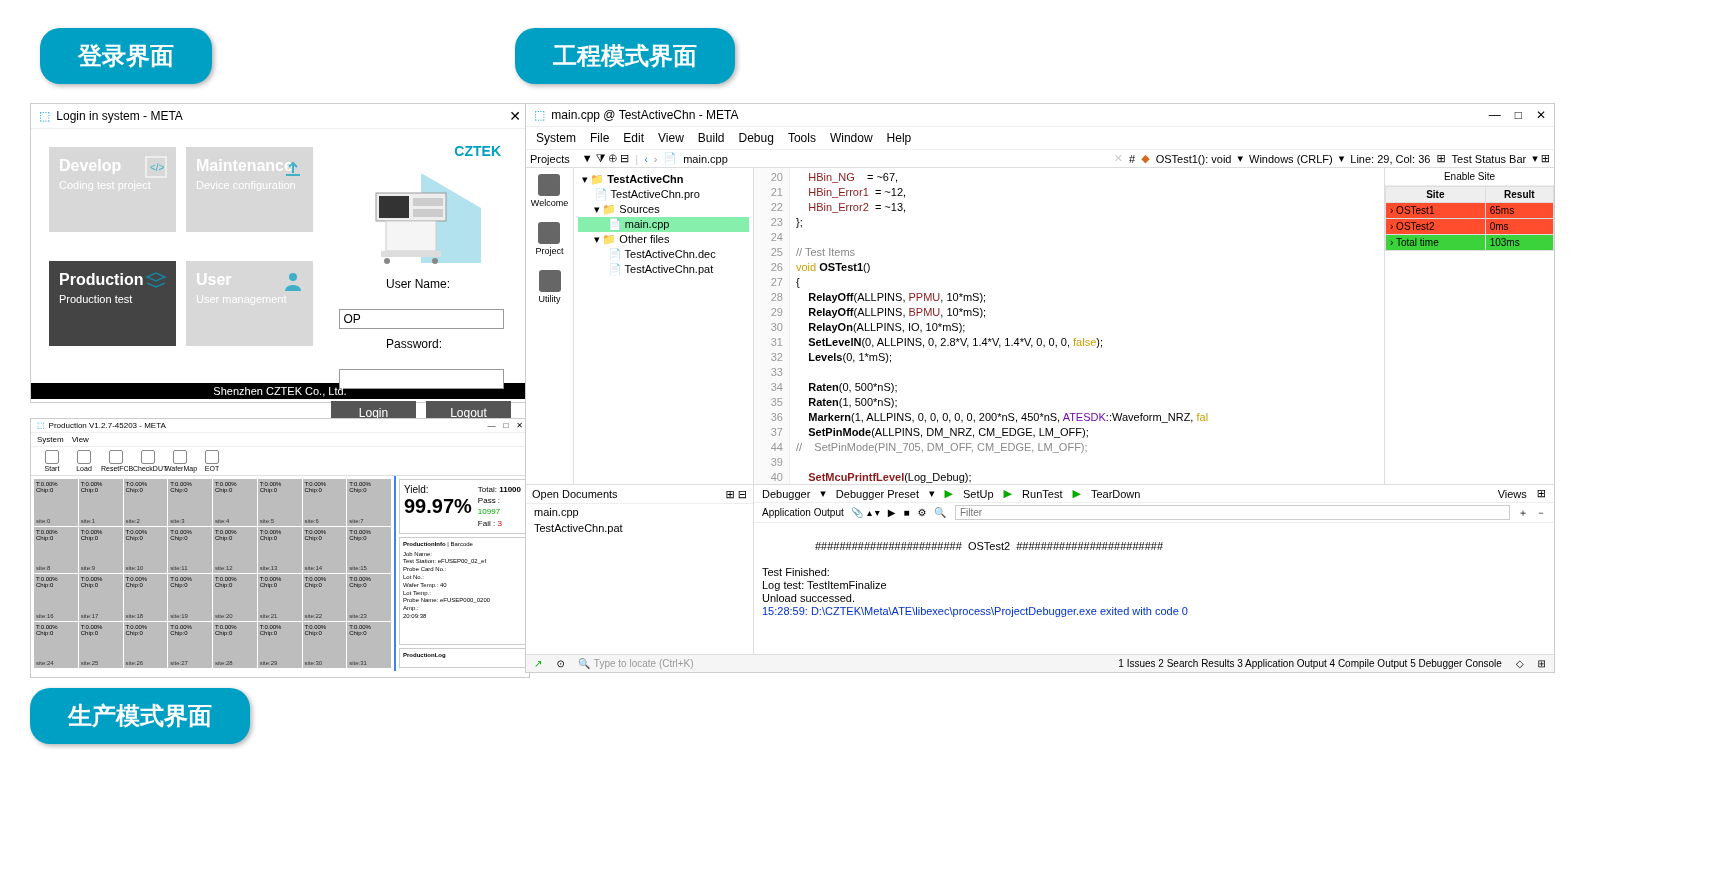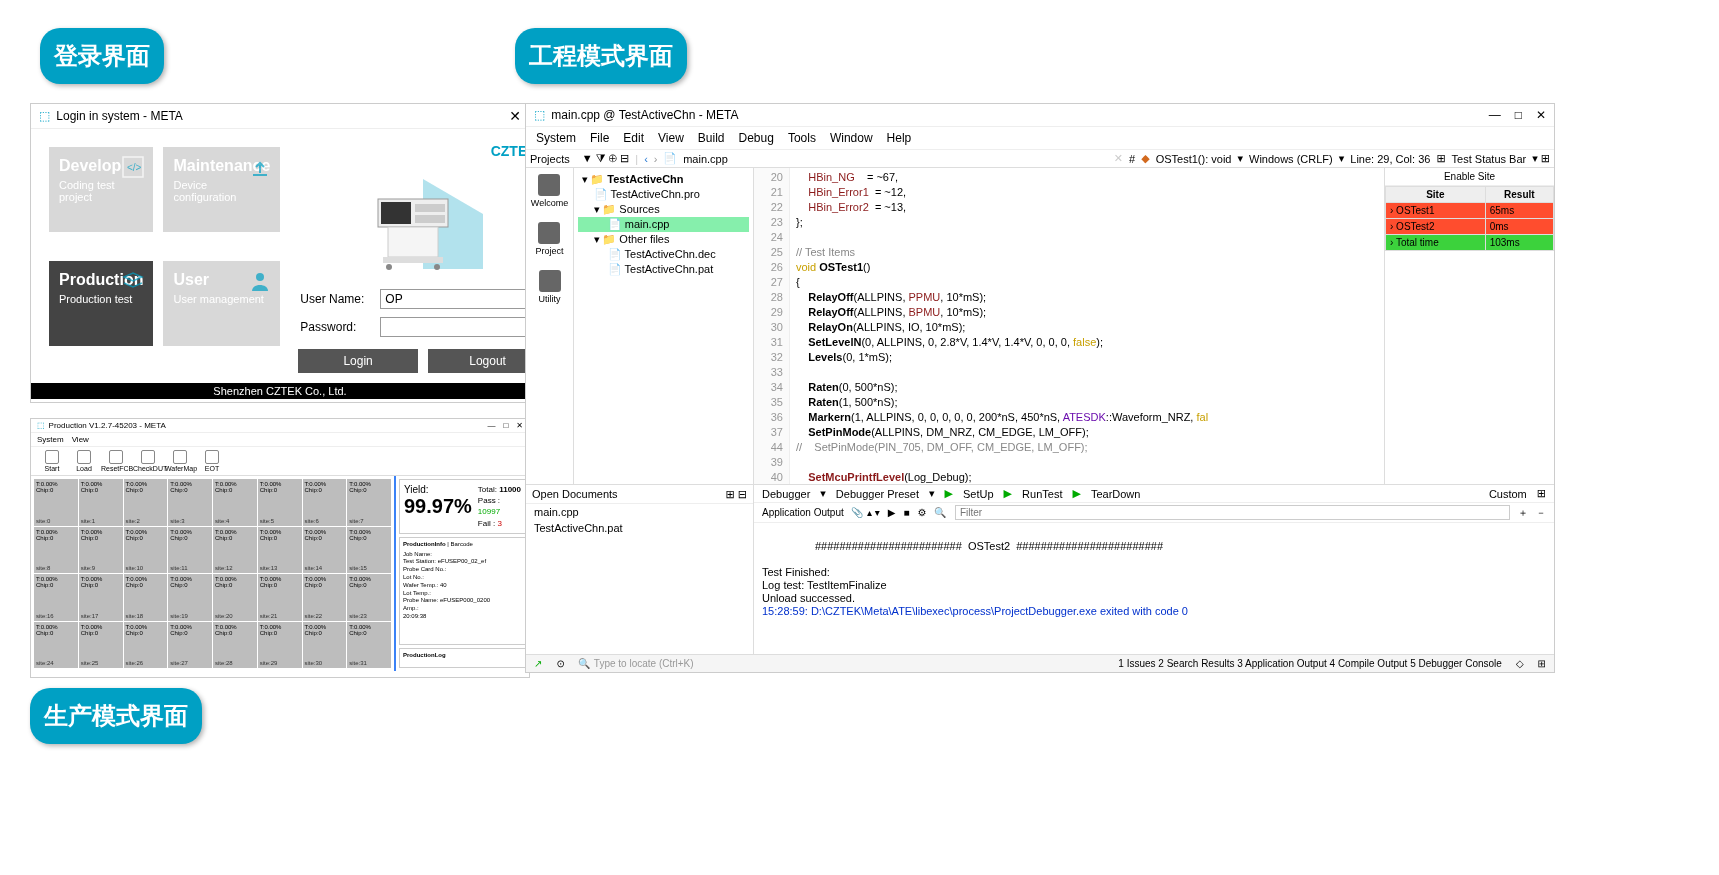--- a/index.html
+++ b/index.html
@@ -1,34 +1,34 @@
 <!DOCTYPE html>
 <html><head>
 <meta charset="utf-8">
 <style>
 * { box-sizing: border-box; margin: 0; padding: 0; font-family: "Microsoft YaHei", Arial, sans-serif; }
 body { background: #fff; width: 1719px; height: 875px; position: relative; overflow: hidden; }
 
-.badge { background: #00a0c4; color: #fff; font-weight: bold; border-radius: 20px; padding: 12px 14px; display: inline-block; font-size: 24px; box-shadow: 2px 2px 5px rgba(0,0,0,0.3); position: absolute; }
+.badge { background: #00a0c4; color: #fff; font-weight: bold; border-radius: 20px; padding: 12px 38px; display: inline-block; font-size: 24px; box-shadow: 2px 2px 5px rgba(0,0,0,0.3); position: absolute; }
 
 
 .login-window { position: absolute; left: 30px; top: 103px; width: 500px; height: 300px; background: #fff; border: 1px solid #ccc; }
 .login-titlebar { display: flex; align-items: center; padding: 4px 8px; border-bottom: 1px solid #eee; font-size: 12px; }
 .login-titlebar .close { margin-left: auto; font-size: 14px; cursor: pointer; }
 .login-body { display: flex; height: calc(100% - 26px - 18px); }
 .login-tiles { display: grid; grid-template-columns: 1fr 1fr; gap: 10px; padding: 18px; width: 300px; }
 .tile { background: #d8d8d8; color: #fff; padding: 10px; position: relative; font-size: 11px; height: 85px; }
 .tile.active { background: #444; }
 .tile h3 { font-size: 16px; margin-bottom: 4px; }
 .tile .tile-icon { position: absolute; top: 8px; right: 8px; width: 24px; height: 24px; opacity: .7; }
 .login-right { flex: 1; padding: 10px 18px 10px 0; display: flex; flex-direction: column; }
 .cztek-logo { text-align: right; color: #00a0c4; font-weight: bold; font-size: 14px; padding: 4px 10px; }
 .machine-img { flex: 1; display: flex; align-items: center; justify-content: center; }
 .machine-img svg { width: 140px; height: 110px; }
-.login-form-row { display: flex; align-items: center; gap: 10px; margin: 4px 2px; font-size: 12px; }
+.login-form-row { display: flex; align-items: center; gap: 18px; margin: 4px 2px; font-size: 12px; flex-direction: column; }
 .login-form-row label { width: 70px; }
 .login-form-row input { flex: 1; border: 1px solid #999; padding: 2px 4px; font-size: 12px; }
 .login-buttons { display: flex; gap: 10px; margin-top: 8px; }
 .login-buttons button { flex: 1; background: #555; color: #fff; border: none; padding: 5px 0; font-size: 12px; cursor: pointer; }
 .login-footer { background: #000; color: #fff; text-align: center; font-size: 11px; padding: 2px 0; }
 
 
 .prod-window { position: absolute; left: 30px; top: 418px; width: 500px; height: 260px; background: #fff; border: 1px solid #ccc; font-size: 8px; overflow: hidden; }
 .prod-titlebar { display: flex; align-items: center; padding: 2px 6px; border-bottom: 1px solid #eee; font-size: 8px; }
 .prod-menu { display: flex; gap: 8px; padding: 2px 6px; font-size: 8px; border-bottom: 1px solid #eee; }
@@ -479,21 +479,21 @@
           <div class="doc">TestActiveChn.pat</div>
         </div>
     </div>
     <div class="debug-panel">
       <div class="debug-tabs">
         <span>Debugger</span> ▾
         <span>Debugger Preset</span> ▾
         <span class="play">▶</span><span>SetUp</span>
         <span class="play">▶</span><span>RunTest</span>
         <span class="play">▶</span><span>TearDown</span>
-        <span style="margin-left:auto">Custom</span> ⊞
+        <span style="margin-left:auto">Views</span> ⊞
       </div>
       <div class="out-tabs">
         <span>Application Output</span>
         <span>📎 ▴ ▾</span>
         <span class="play">▶</span>
         <span>■</span>
         <span>⚙</span>
         <span>🔍</span>
         <input style="flex: 1 1 0%; border: 1px solid rgb(204, 204, 204); padding: 1px 4px; font-size: 10px;" placeholder="Filter">
         <span>＋</span>

